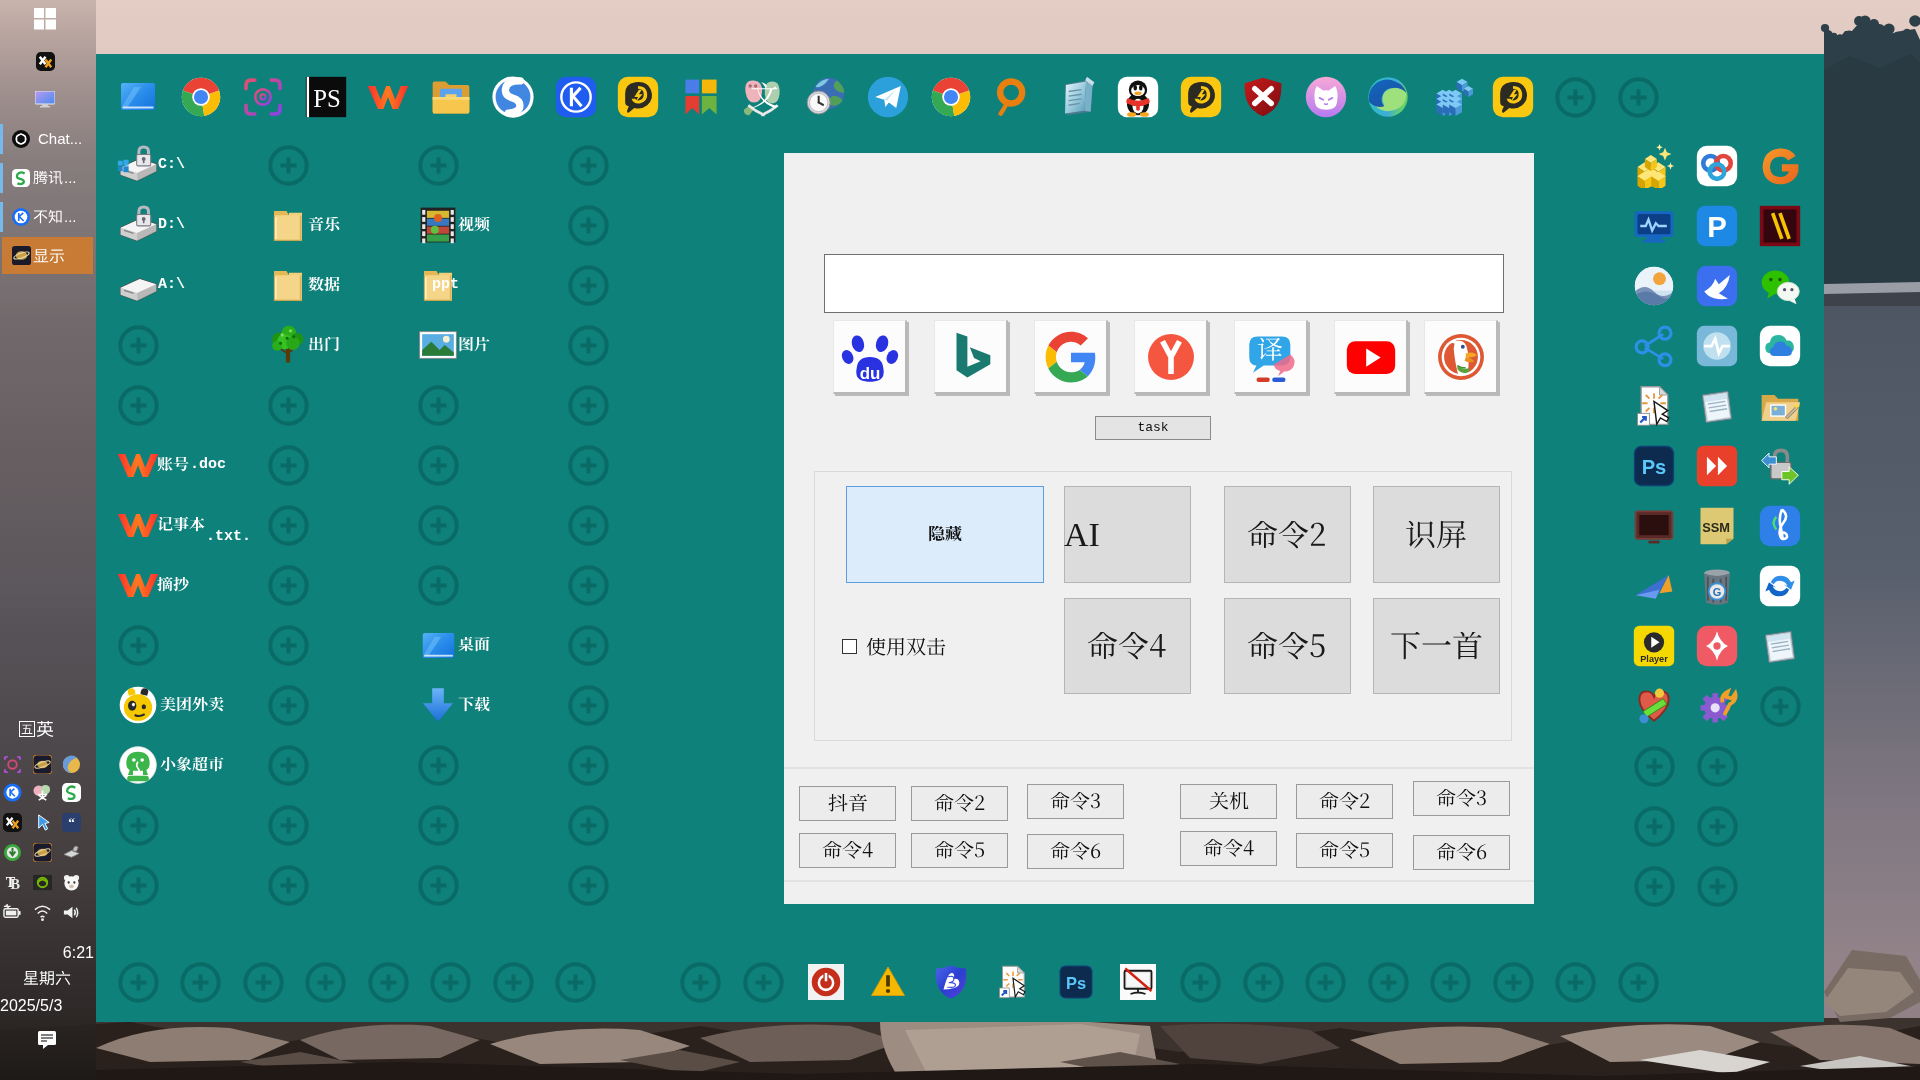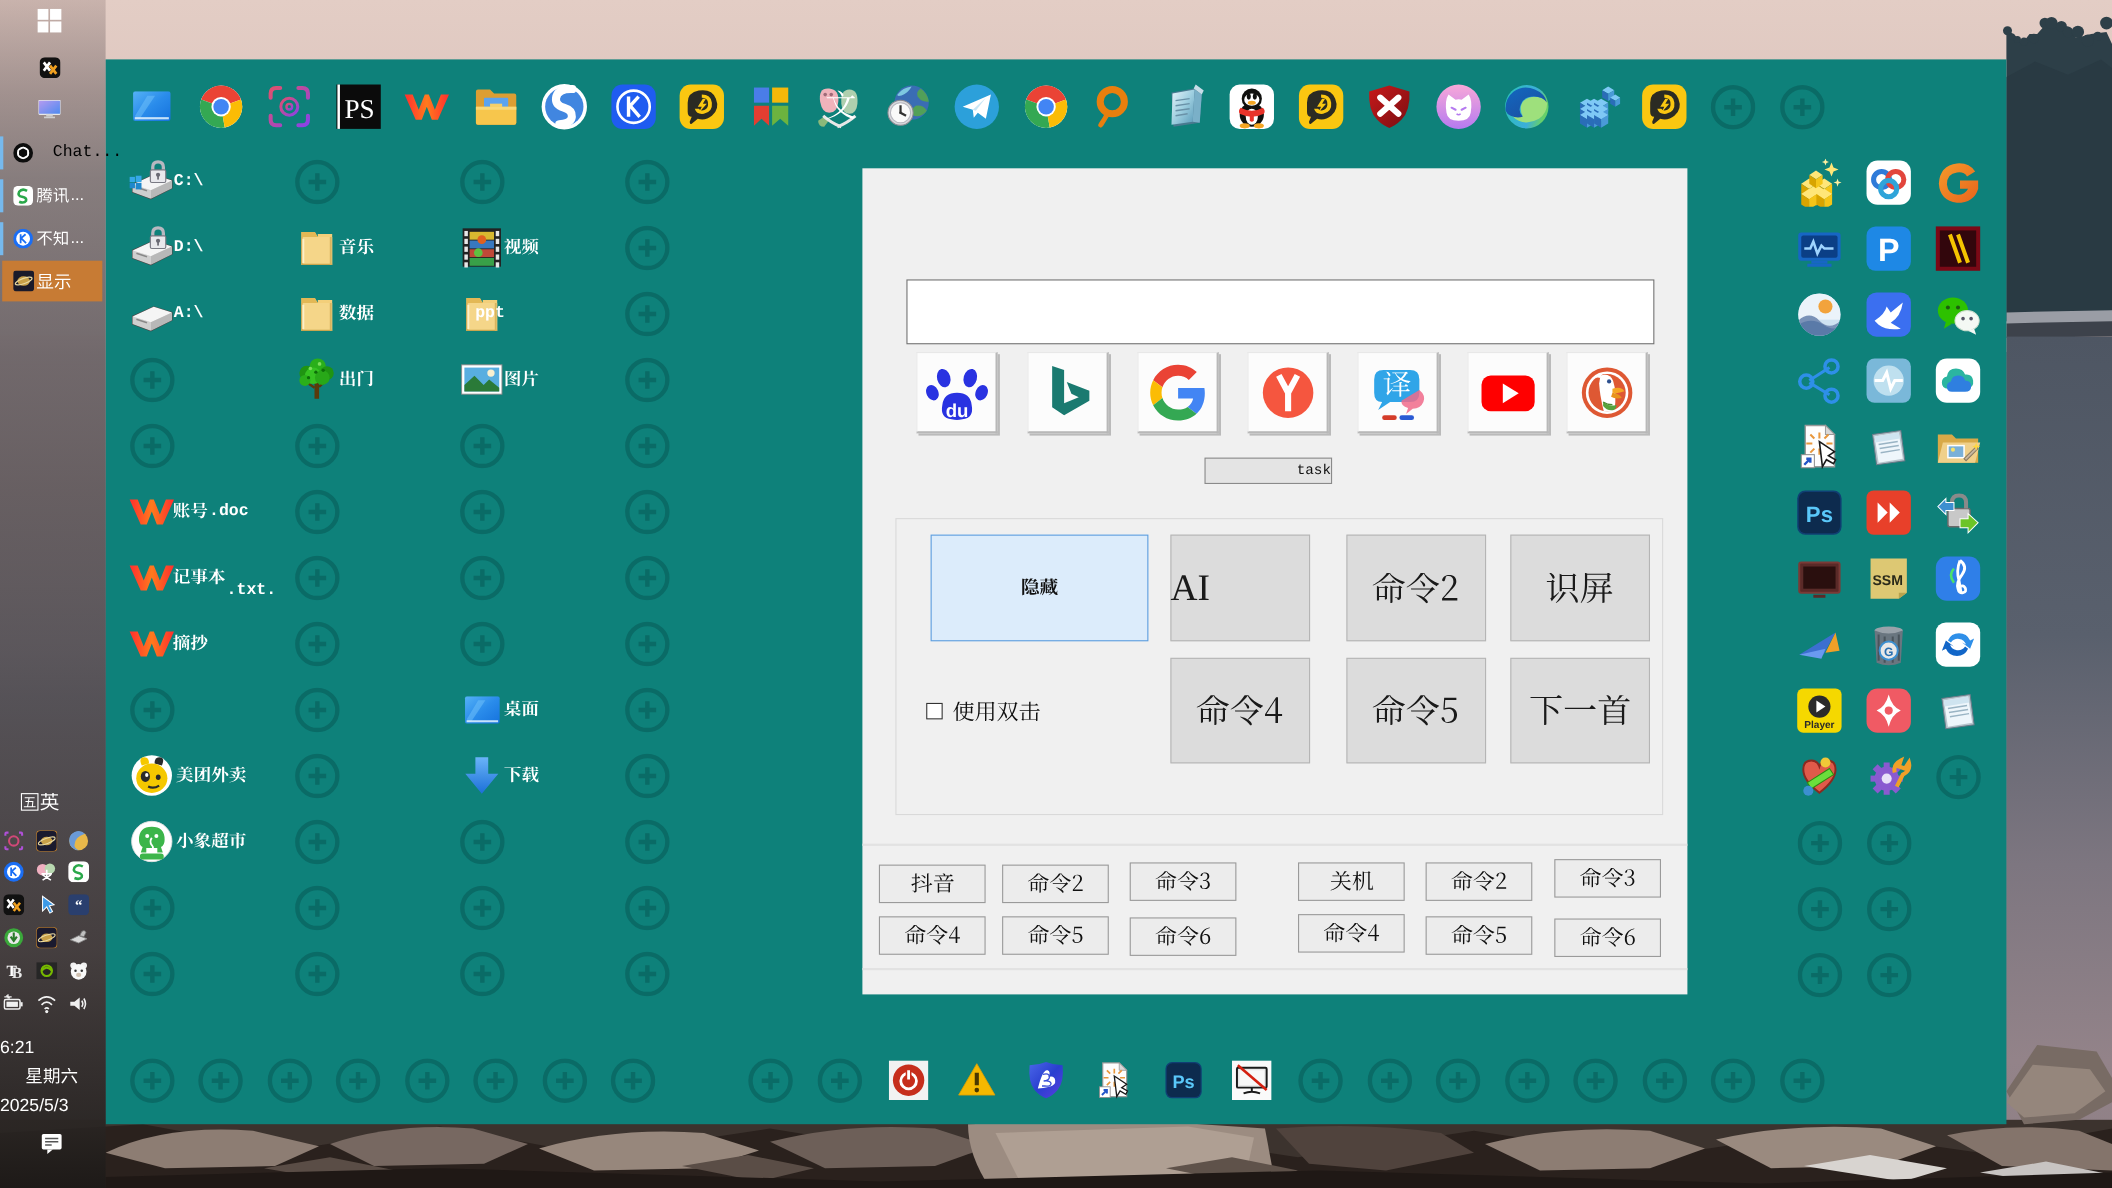--- a/index.html
+++ b/index.html
@@ -98,21 +98,21 @@
     <rect x="5" y="15" width="10" height="1.5" fill="#cfcfcf"></rect>
   </svg>
 <div class="ab" style="left:0;top:124px;width:3px;height:30px;background:#76b9ed"></div>
 <svg class="ab" style="left:12px;top:130px" width="18" height="18" viewBox="0 0 20 20">
     <circle cx="10" cy="10" r="10" fill="#0d0d0d"></circle>
     <g fill="none" stroke="#fff" stroke-width="1.4">
       <circle cx="10" cy="10" r="5.5"></circle>
       <path d="M10 4.5 L14.8 7.2 V12.8 L10 15.5 L5.2 12.8 V7.2 Z"></path>
     </g>
   </svg>
-<div class="ab" style="left:48px;top:130px;font-size:15px;color:#000000;font-family:Liberation Mono, monospace">Chat...</div>
+<div class="ab" style="left:38px;top:130px;font-size:15px;color:#ffffff;font-family:Liberation Sans, sans-serif">Chat...</div>
 <div class="ab" style="left:0;top:163px;width:3px;height:30px;background:#76b9ed"></div>
 <svg class="ab" style="left:12px;top:169px" width="18" height="18" viewBox="0 0 20 20">
     <rect x="0" y="0" width="20" height="20" rx="5" fill="#fff"></rect>
     <path d="M14 5 Q9 2 6 6 Q4 10 9 11 Q14 12 13 15 Q11 18 6 16" fill="none" stroke="#2aa84a" stroke-width="2.6"></path>
   </svg>
 <div class="ab" style="left:0;top:202px;width:3px;height:30px;background:#76b9ed"></div>
 <svg class="ab" style="left:12px;top:208px" width="18" height="18" viewBox="0 0 20 20">
     <circle cx="10" cy="10" r="10" fill="#1a6ef5"></circle>
     <circle cx="10" cy="10" r="7" fill="#fff"></circle>
     <path d="M7.5 5.5 V14.5 M7.5 10 L12.5 5.5 M8 9.5 L13 14.5" stroke="#1a6ef5" stroke-width="1.8" fill="none"></path>
@@ -223,21 +223,21 @@
 <svg class="ab" style="left:33px;top:903px" width="19" height="19" viewBox="0 0 20 20">
     <g fill="none" stroke="#f0f0f0" stroke-width="1.6">
       <path d="M2 7 Q10 0 18 7 M5 11 Q10 6 15 11 M8 15 Q10 13 12 15"></path>
     </g>
     <circle cx="10" cy="17.5" r="1.5" fill="#f0f0f0"></circle>
   </svg>
 <svg class="ab" style="left:62px;top:903px" width="19" height="19" viewBox="0 0 20 20">
     <path d="M2 8 H6 L11 4 V16 L6 12 H2 Z" fill="#f0f0f0"></path>
     <path d="M13 7 Q15 10 13 13 M15 5 Q18 10 15 15" stroke="#f0f0f0" stroke-width="1.5" fill="none"></path>
   </svg>
-<div class="ab" style="left:0;top:944px;width:94px;text-align:left;color:#fff;font-size:16px;font-family:'Liberation Sans',sans-serif">6:21</div>
+<div class="ab" style="left:0;top:944px;width:94px;text-align:right;color:#fff;font-size:16px;font-family:'Liberation Sans',sans-serif">6:21</div>
 <svg class="ab" style="left:23.0px;top:970.7px;" width="48.0" height="16.0" viewBox="0 0 3000 1000" fill="#fff">
     <use href="#gs星" x="0"></use>
     <use href="#gs期" x="1000"></use>
     <use href="#gs六" x="2000"></use>
   </svg>
 <div class="ab" style="left:0;top:997px;width:94px;text-align:left;color:#fff;font-size:16px;font-family:'Liberation Sans',sans-serif">2025/5/3</div>
 <svg class="ab" style="left:37px;top:1030px" width="20" height="20" viewBox="0 0 20 20">
     <rect x="1" y="1" width="18" height="14" rx="1.5" fill="#fff"></rect>
     <path d="M6 15 L6 19 L11 15 Z" fill="#fff"></path>
     <path d="M4 5 H16 M4 8 H16 M4 11 H10" stroke="#555" stroke-width="1.4"></path>
@@ -1288,21 +1288,21 @@
     <path d="M20 10 Q16 10 15 13 Q17 12 19 13 Z" fill="#fff"></path>
     <circle cx="25.5" cy="15.5" r="1.6" fill="#2d4f8e"></circle>
     <path d="M28 21 Q35 19 37 23 Q32 25 28 24 Z" fill="#f5a623"></path>
     <path d="M28 24 Q34 25 35 28 Q30 29 27 27 Z" fill="#e8931c"></path>
     <path d="M21 31 Q26 35 31 33 Q31 36 29 37 Q24 38 21 34 Z" fill="#57a33c"></path>
     <path d="M21 31 Q24 33 28 33" stroke="#4a8a30" stroke-width="1" fill="none"></path>
   </svg>
 <svg class="ab" style="left:1257.0px;top:338.2px;" width="26.0" height="26.0" viewBox="0 0 1000 1000" fill="#fff">
     <use href="#gr译" x="0"></use>
   </svg>
-<div class="ab" style="left:1095px;top:416px;width:116px;height:24px;background:#e4e4e4;border:1px solid #8a8a8a;box-sizing:border-box;color:#111;font-family:'Liberation Mono',monospace;font-size:13px;text-align:right;line-height:22px">task</div>
+<div class="ab" style="left:1095px;top:416px;width:116px;height:24px;background:#e4e4e4;border:1px solid #8a8a8a;box-sizing:border-box;color:#111;font-family:'Liberation Mono',monospace;font-size:13px;text-align:center;line-height:22px">task</div>
 <div class="ab" style="left:814px;top:471px;width:698px;height:270px;border:1px solid #d9d9d9;box-sizing:border-box"></div>
 <div class="ab" style="left:846px;top:486px;width:198px;height:97px;background:#dcecfb;border:1px solid #5e9ede;box-sizing:border-box"></div>
 <svg class="ab" style="left:928.0px;top:526.3px;" width="34.0" height="17.0" viewBox="0 0 2000 1000" fill="#111">
     <use href="#gb隐" x="0"></use>
     <use href="#gb藏" x="1000"></use>
   </svg>
 <div class="ab" style="left:1064px;top:486px;width:127px;height:97px;background:#dcdcdc;border:1px solid #b5b5b5;box-sizing:border-box"></div>
 <div class="ab" style="left:1224px;top:486px;width:127px;height:97px;background:#dcdcdc;border:1px solid #b5b5b5;box-sizing:border-box"></div>
 <div class="ab" style="left:1373px;top:486px;width:127px;height:97px;background:#dcdcdc;border:1px solid #b5b5b5;box-sizing:border-box"></div>
 <div class="ab" style="left:1064px;top:598px;width:127px;height:96px;background:#dcdcdc;border:1px solid #b5b5b5;box-sizing:border-box"></div>

